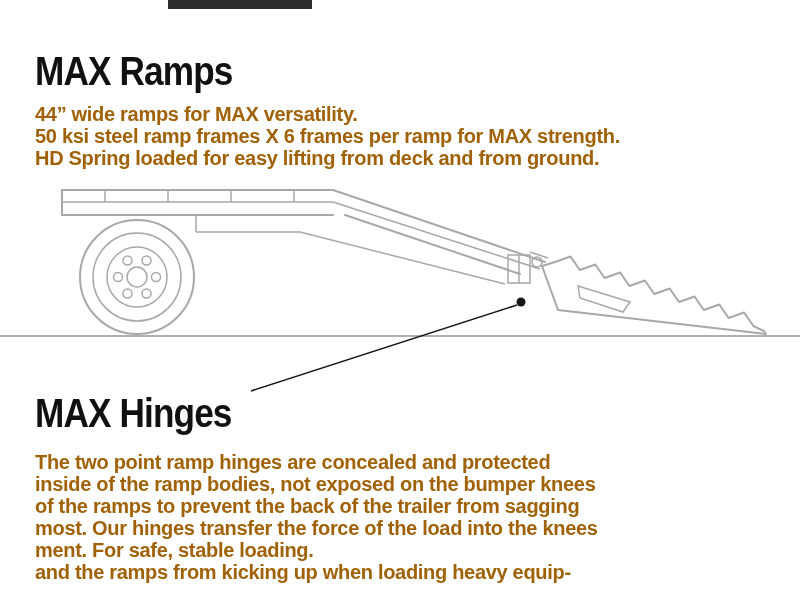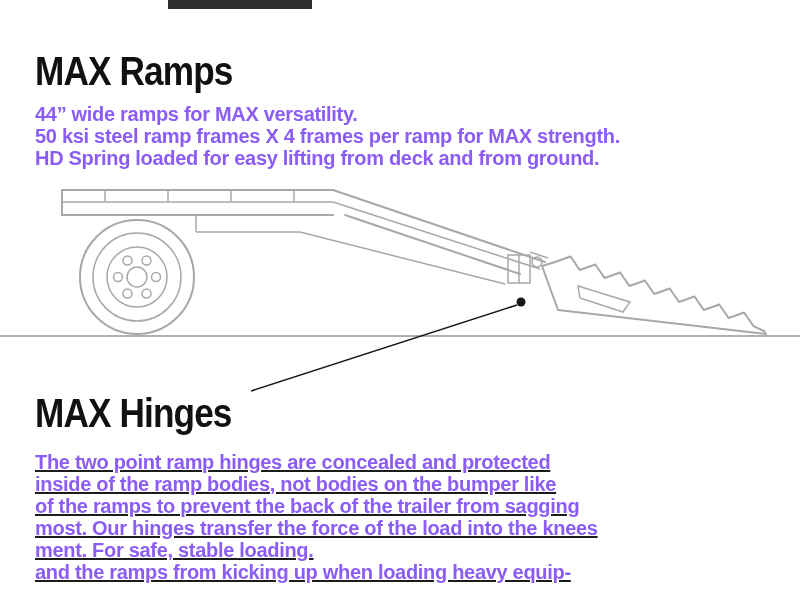--- a/index.html
+++ b/index.html
@@ -50,25 +50,25 @@
     transform: scaleX(0.88);
     transform-origin: 0 0;
     white-space: nowrap;
   }
   .body-line {
     margin: 0;
     font-size: 20px;
     font-weight: 700;
     line-height: 22px;
     letter-spacing: -0.3px;
-    color: #8b5cf6;
+    color: #a16207;
     white-space: nowrap;
   }
   .ramps-section .body-lines { margin-top: 10px; }
-  .hinges-section .body-lines { margin-top: 18px; text-decoration: underline; }
+  .hinges-section .body-lines { margin-top: 18px; }
   
   .draw { stroke: #a8a8a8; stroke-width: 2; fill: none; stroke-linecap: round; stroke-linejoin: round; }
   .draw-thin { stroke: #a8a8a8; stroke-width: 1.5; fill: none; }
   .ground { stroke: #b0b0b0; stroke-width: 2; fill: none; }
   .callout-stroke { stroke: #161616; stroke-width: 1.5; fill: none; }
   .callout-fill { fill: #161616; stroke: none; }
 </style>
 </head>
 <body>
 
@@ -126,30 +126,30 @@
     <g>
       <circle class="callout-fill" cx="521" cy="302" r="4.5"></circle>
       <path class="callout-stroke" d="M517 305 L251 391"></path>
     </g>
   </svg>
 
   <section class="text-section ramps-section">
     <h1 class="section-title">MAX Ramps</h1>
     <div class="body-lines">
       <p class="body-line">44” wide ramps for MAX versatility.</p>
-      <p class="body-line">50 ksi steel ramp frames X 4 frames per ramp for MAX strength.</p>
+      <p class="body-line">50 ksi steel ramp frames X 6 frames per ramp for MAX strength.</p>
       <p class="body-line">HD Spring loaded for easy lifting from deck and from ground.</p>
     </div>
   </section>
 
   <section class="text-section hinges-section">
     <h1 class="section-title">MAX Hinges</h1>
     <div class="body-lines">
       <p class="body-line">The two point ramp hinges are concealed and protected</p>
-      <p class="body-line">inside of the ramp bodies, not bodies on the bumper like</p>
+      <p class="body-line">inside of the ramp bodies, not exposed on the bumper knees</p>
       <p class="body-line">of the ramps to prevent the back of the trailer from sagging</p>
       <p class="body-line">most. Our hinges transfer the force of the load into the knees</p>
       <p class="body-line">ment. For safe, stable loading.</p>
       <p class="body-line">and the ramps from kicking up when loading heavy equip-</p>
     </div>
   </section>
 
 </div>
 
 </body></html>

